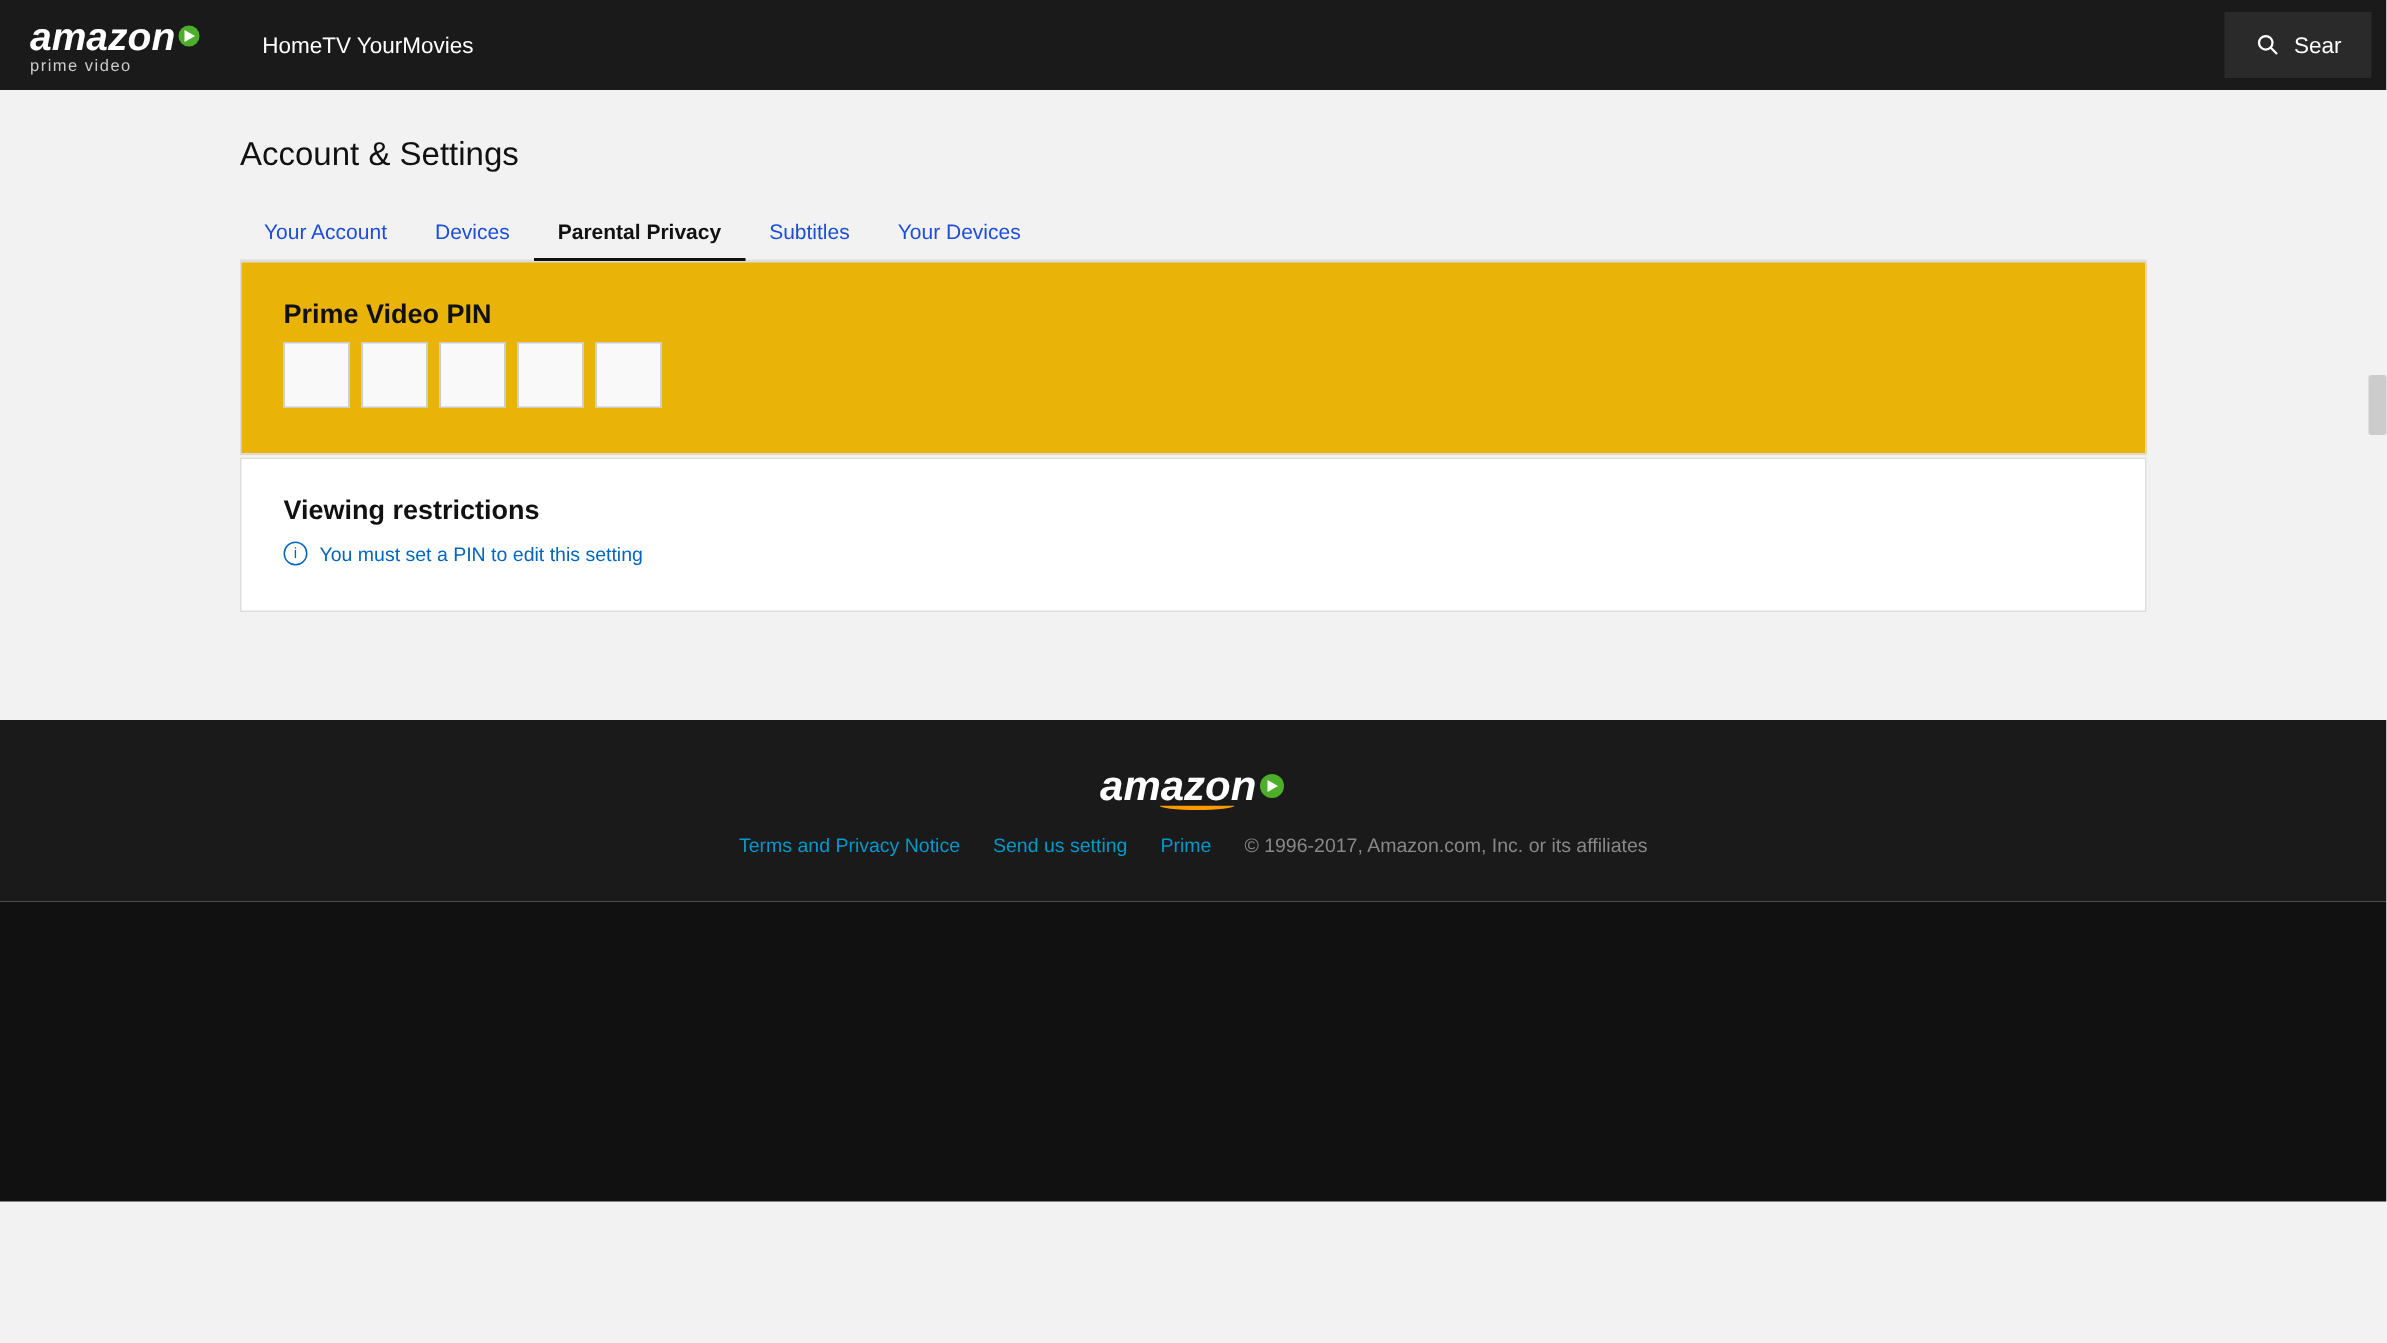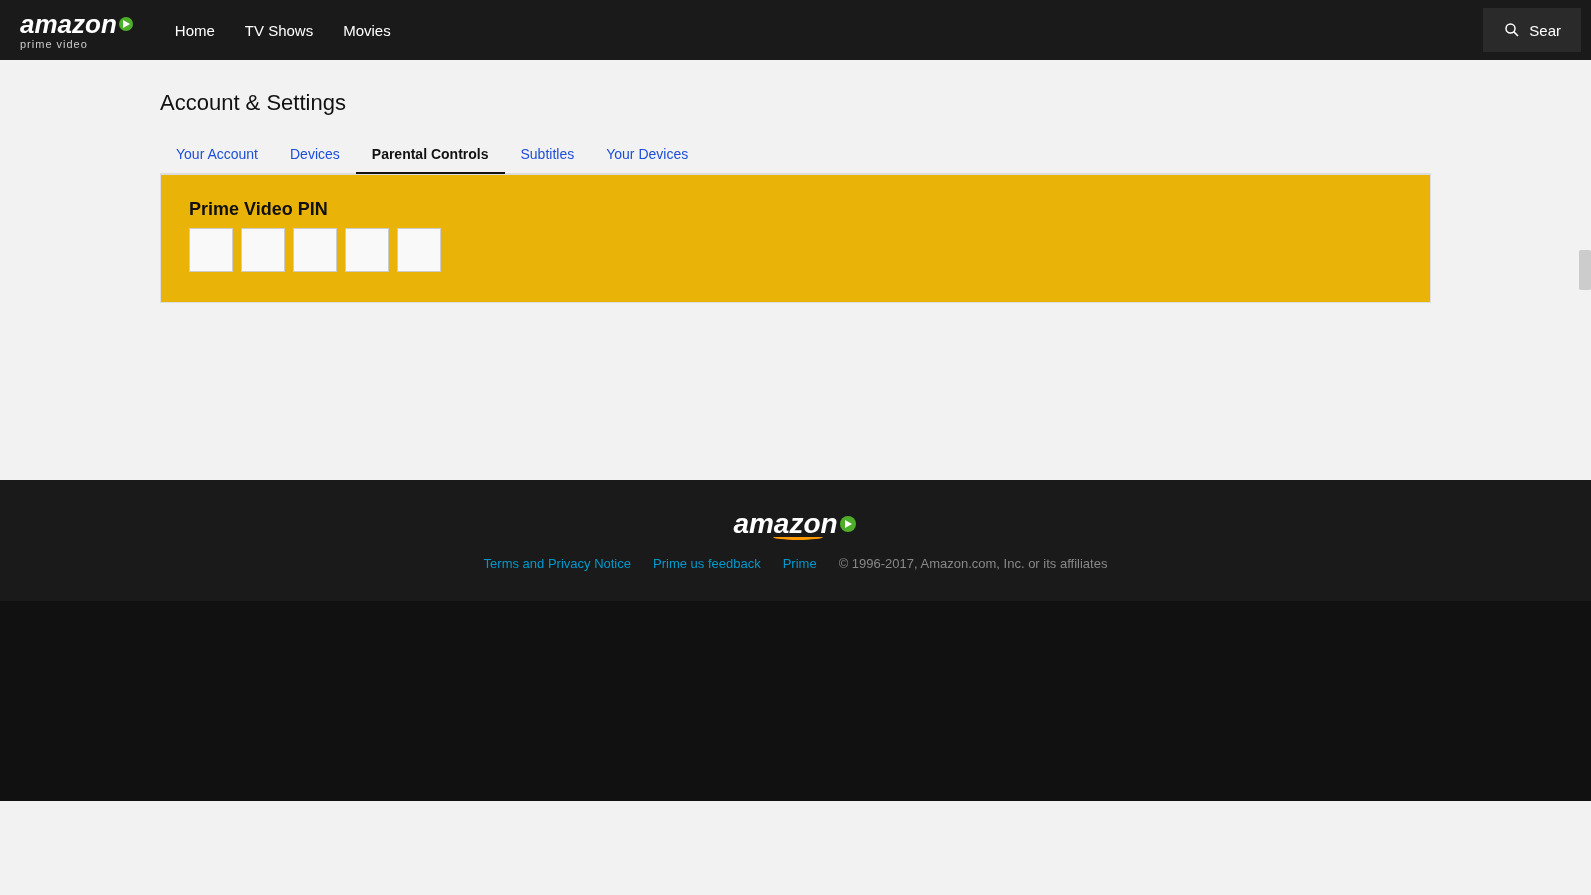--- a/index.html
+++ b/index.html
@@ -53,21 +53,20 @@
     }
     .logo-wrapper {
       display: flex;
       align-items: center;
       gap: 4px;
       text-decoration: none;
       margin-right: 40px;
     }
     .nav-links {
       display: flex;
-      gap: 30px;
       align-items: center;
     }
     .nav-link {
       color: white;
       text-decoration: none;
       font-size: 15px;
     }
     .search-area {
       position: absolute;
       right: 0;
@@ -281,70 +280,77 @@
         <span class="amazon-text">amazon</span>
         <span class="prime-play-icon"></span>
       </div>
       <div style="display:flex;align-items:center;gap:2px;">
         <span class="prime-video-text">prime video</span>
       </div>
     </div>
   </a>
   <nav class="nav-links">
     <a class="nav-link" href="#">Home</a>
-    <a class="nav-link" href="#">TV Shows</a>
+    <a class="nav-link" href="#">TV Your</a>
     <a class="nav-link" href="#">Movies</a>
   </nav>
   <div class="search-area">
     <button class="search-btn">
       <svg class="search-icon-svg" viewBox="0 0 24 24" fill="none" stroke="white" stroke-width="2">
         <circle cx="10" cy="10" r="6"></circle>
         <line x1="14.5" y1="14.5" x2="20" y2="20"></line>
       </svg>
       <span>Sear</span>
     </button>
   </div>
 </div>
 
 <div class="main-content">
   <h1 class="page-title">Account &amp; Settings</h1>
 
   <div class="tabs">
     <a class="tab" href="#">Your Account</a>
     <a class="tab" href="#">Devices</a>
-    <a class="tab active" href="#">Parental Controls</a>
+    <a class="tab active" href="#">Parental Privacy</a>
     <a class="tab" href="#">Subtitles</a>
     <a class="tab" href="#">Your Devices</a>
   </div>
 
   <div class="card">
     <div class="card-title">Prime Video PIN</div>
     <div class="pin-boxes">
       <input class="pin-box" type="password" maxlength="1" style="">
       <input class="pin-box" type="password" maxlength="1" style="">
       <input class="pin-box" type="password" maxlength="1" style="">
       <input class="pin-box" type="password" maxlength="1" style="">
       <input class="pin-box" type="password" maxlength="1" style="">
     </div>
   </div>
 
+  <div class="card-viewing">
+    <div class="viewing-title">Viewing restrictions</div>
+    <div class="viewing-info">
+      <span class="info-icon">i</span>
+      <span>You must set a PIN to edit this setting</span>
+    </div>
+  </div>
 </div>
 
 <div class="scrollbar-area"></div>
 
 <div class="footer">
   <div class="footer-logo">
     <div style="display:flex;flex-direction:column;align-items:center;">
       <div style="display:flex;align-items:center;">
         <span class="footer-amazon-text">amazon</span>
         <span class="footer-logo-play"></span>
       </div>
       <div class="footer-smile"></div>
     </div>
   </div>
   <div class="footer-links">
     <a class="footer-link" href="#">Terms and Privacy Notice</a>
-    <a class="footer-link" href="#">Prime us feedback</a>
+    <a class="footer-link" href="#">Send us setting</a>
     <a class="footer-link" href="#">Prime</a>
     <span class="footer-copyright">© 1996-2017, Amazon.com, Inc. or its affiliates</span>
   </div>
 </div>
 <div class="footer-bottom-area"></div>
 
 </body></html>

